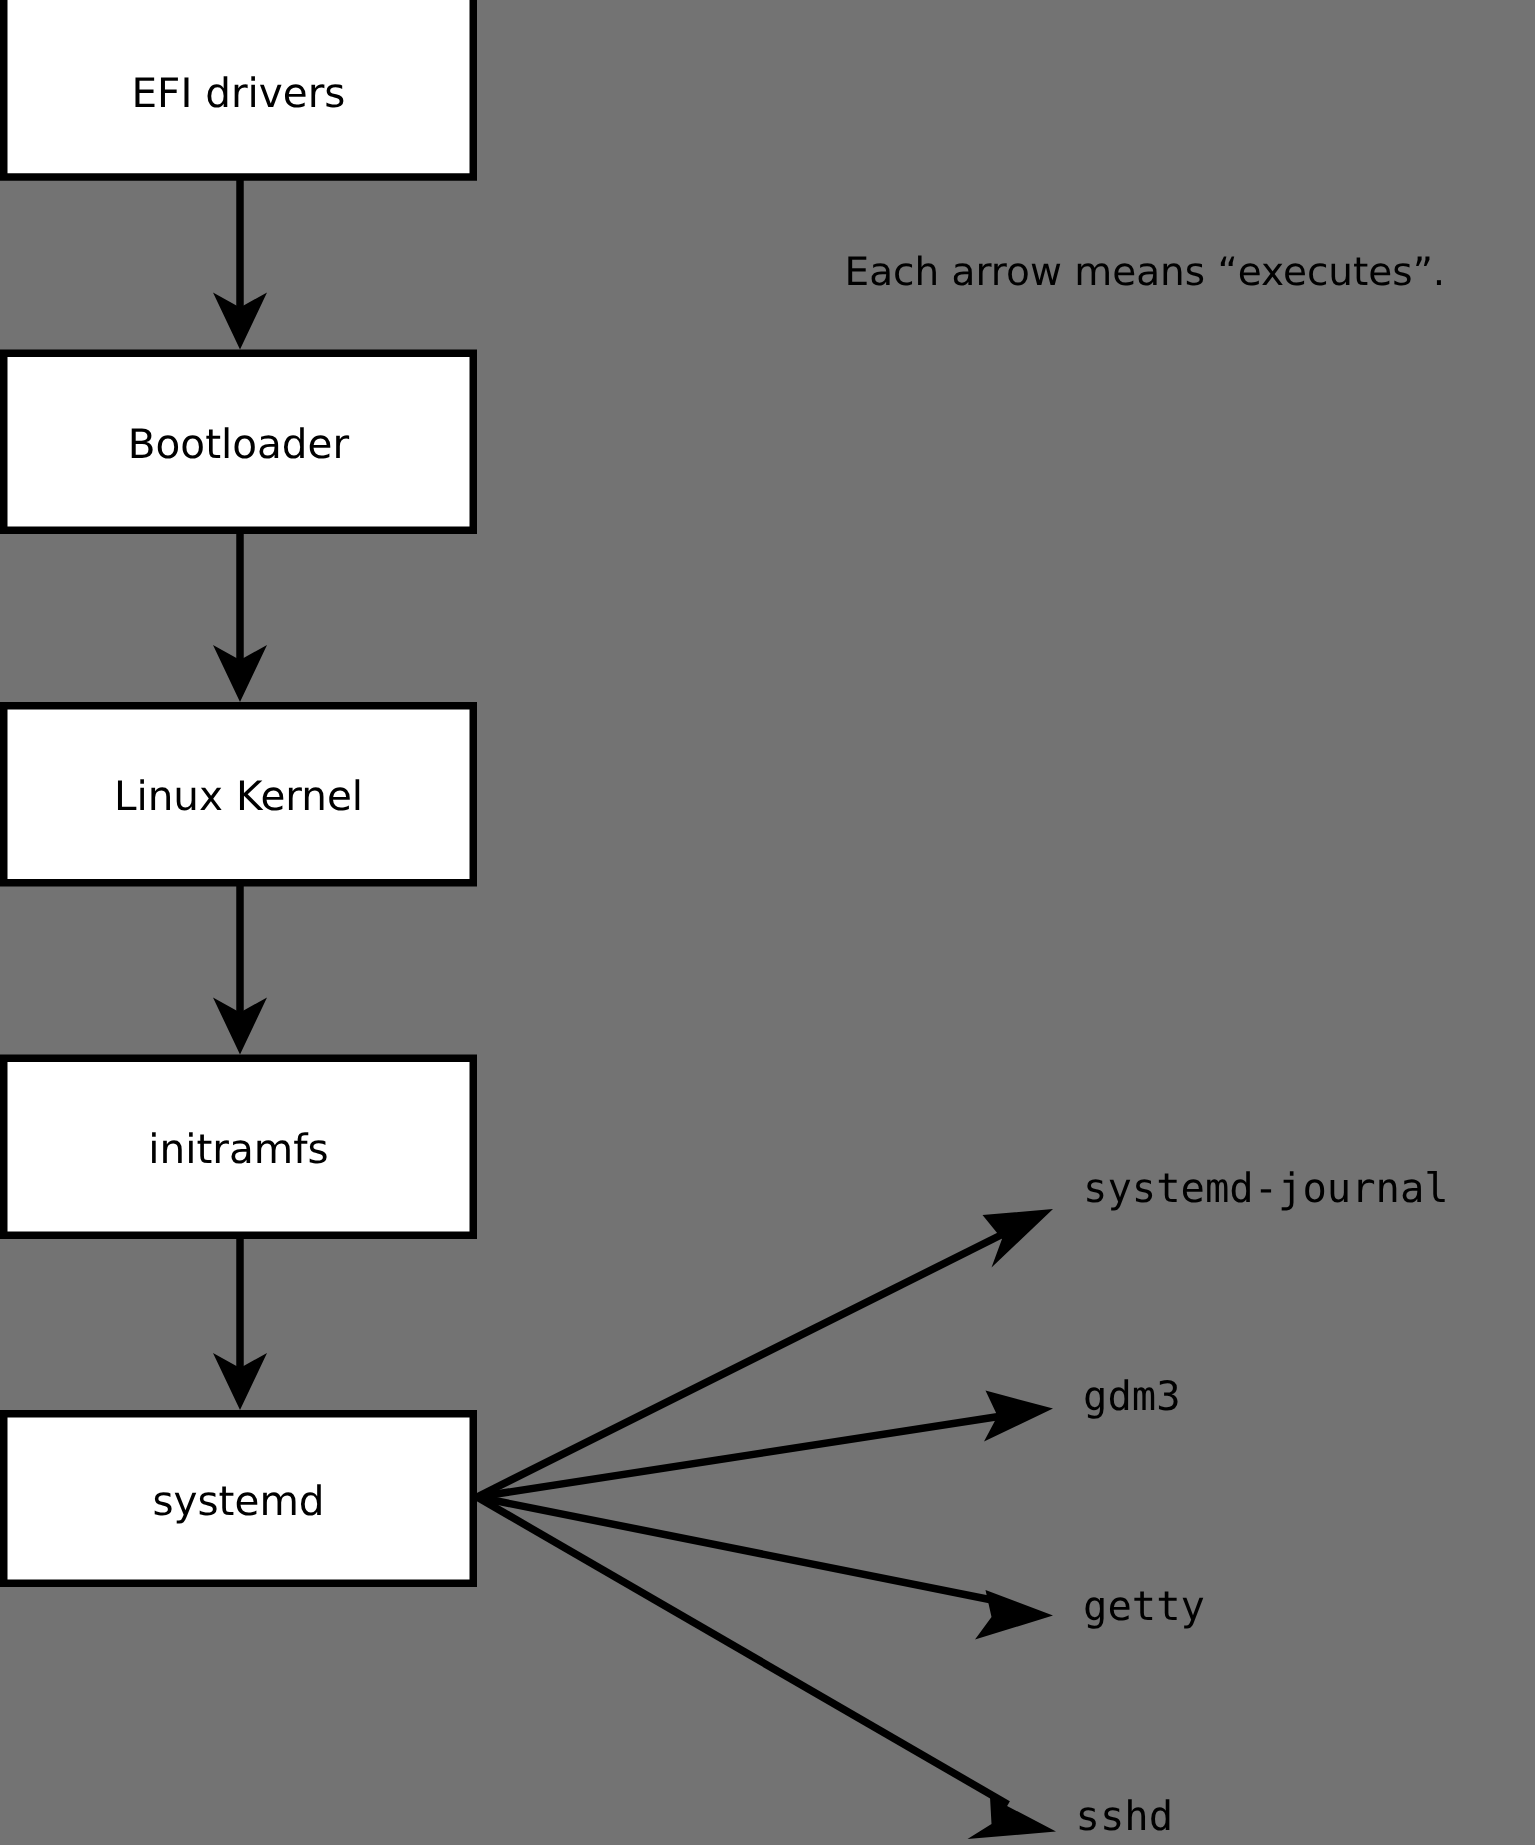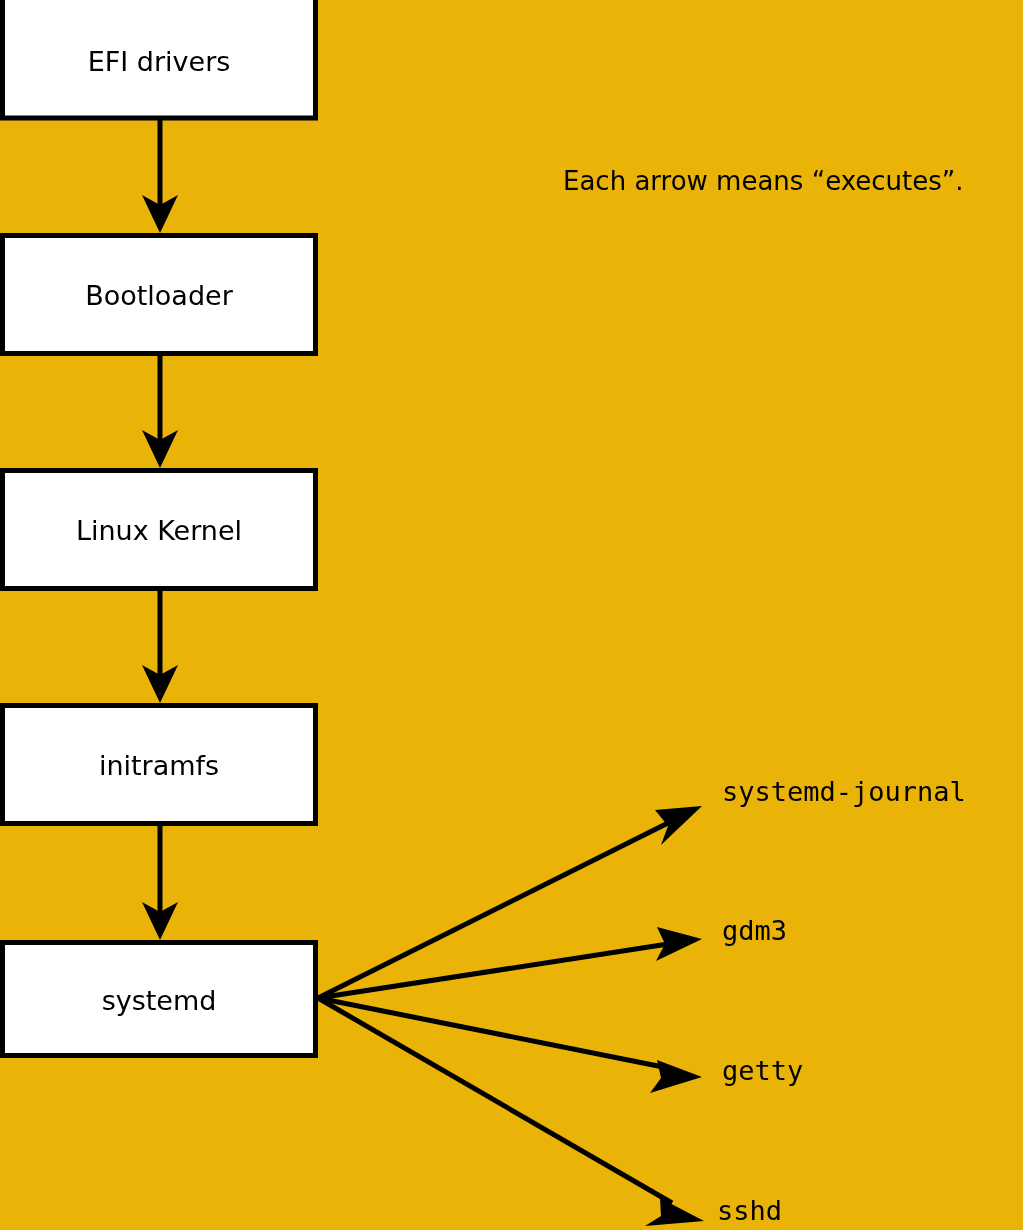--- a/index.html
+++ b/index.html
@@ -11,21 +11,21 @@
   body {
     width: 1023px;
     height: 1230px;
     overflow: hidden;
     font-family: "DejaVu Sans", sans-serif;
   }
   #diagram-root {
     position: relative;
     width: 1023px;
     height: 1230px;
-    background: #eab308;
+    background: #737373;
   }
   svg#boot-diagram {
     display: block;
     width: 1023px;
     height: 1230px;
   }
   .box-rect {
     fill: #ffffff;
     stroke: #000000;
     stroke-width: 5;

